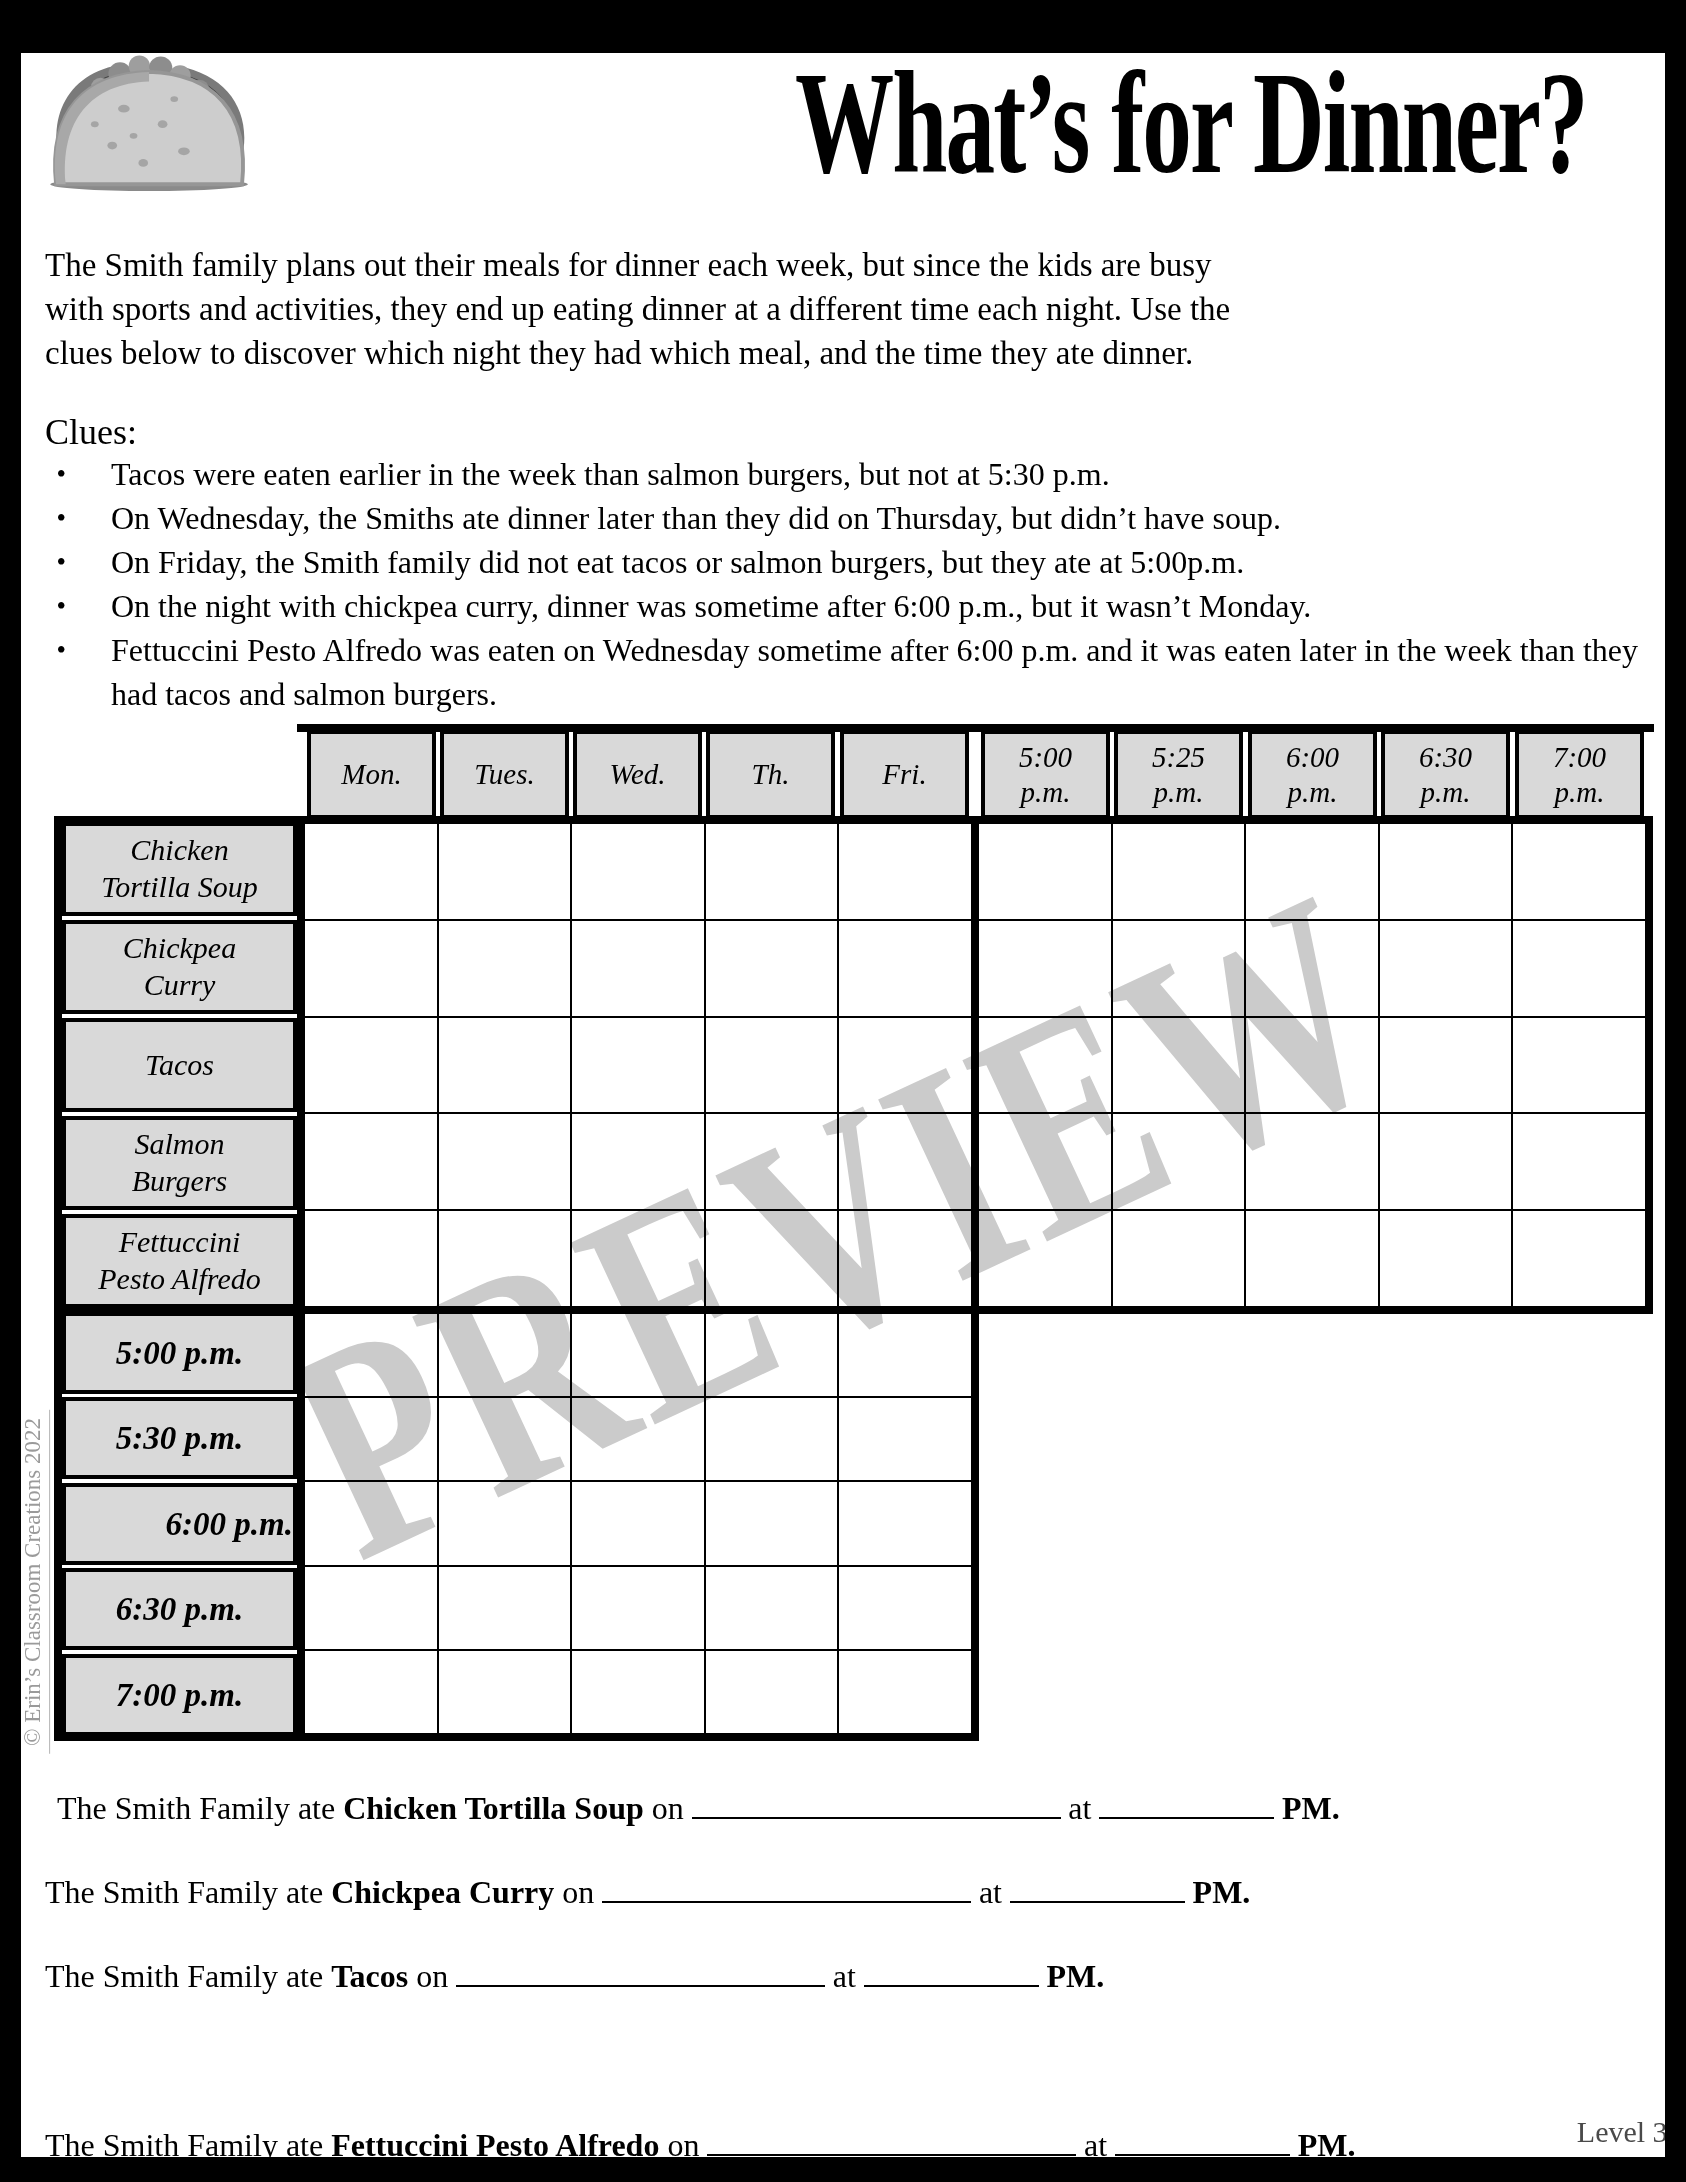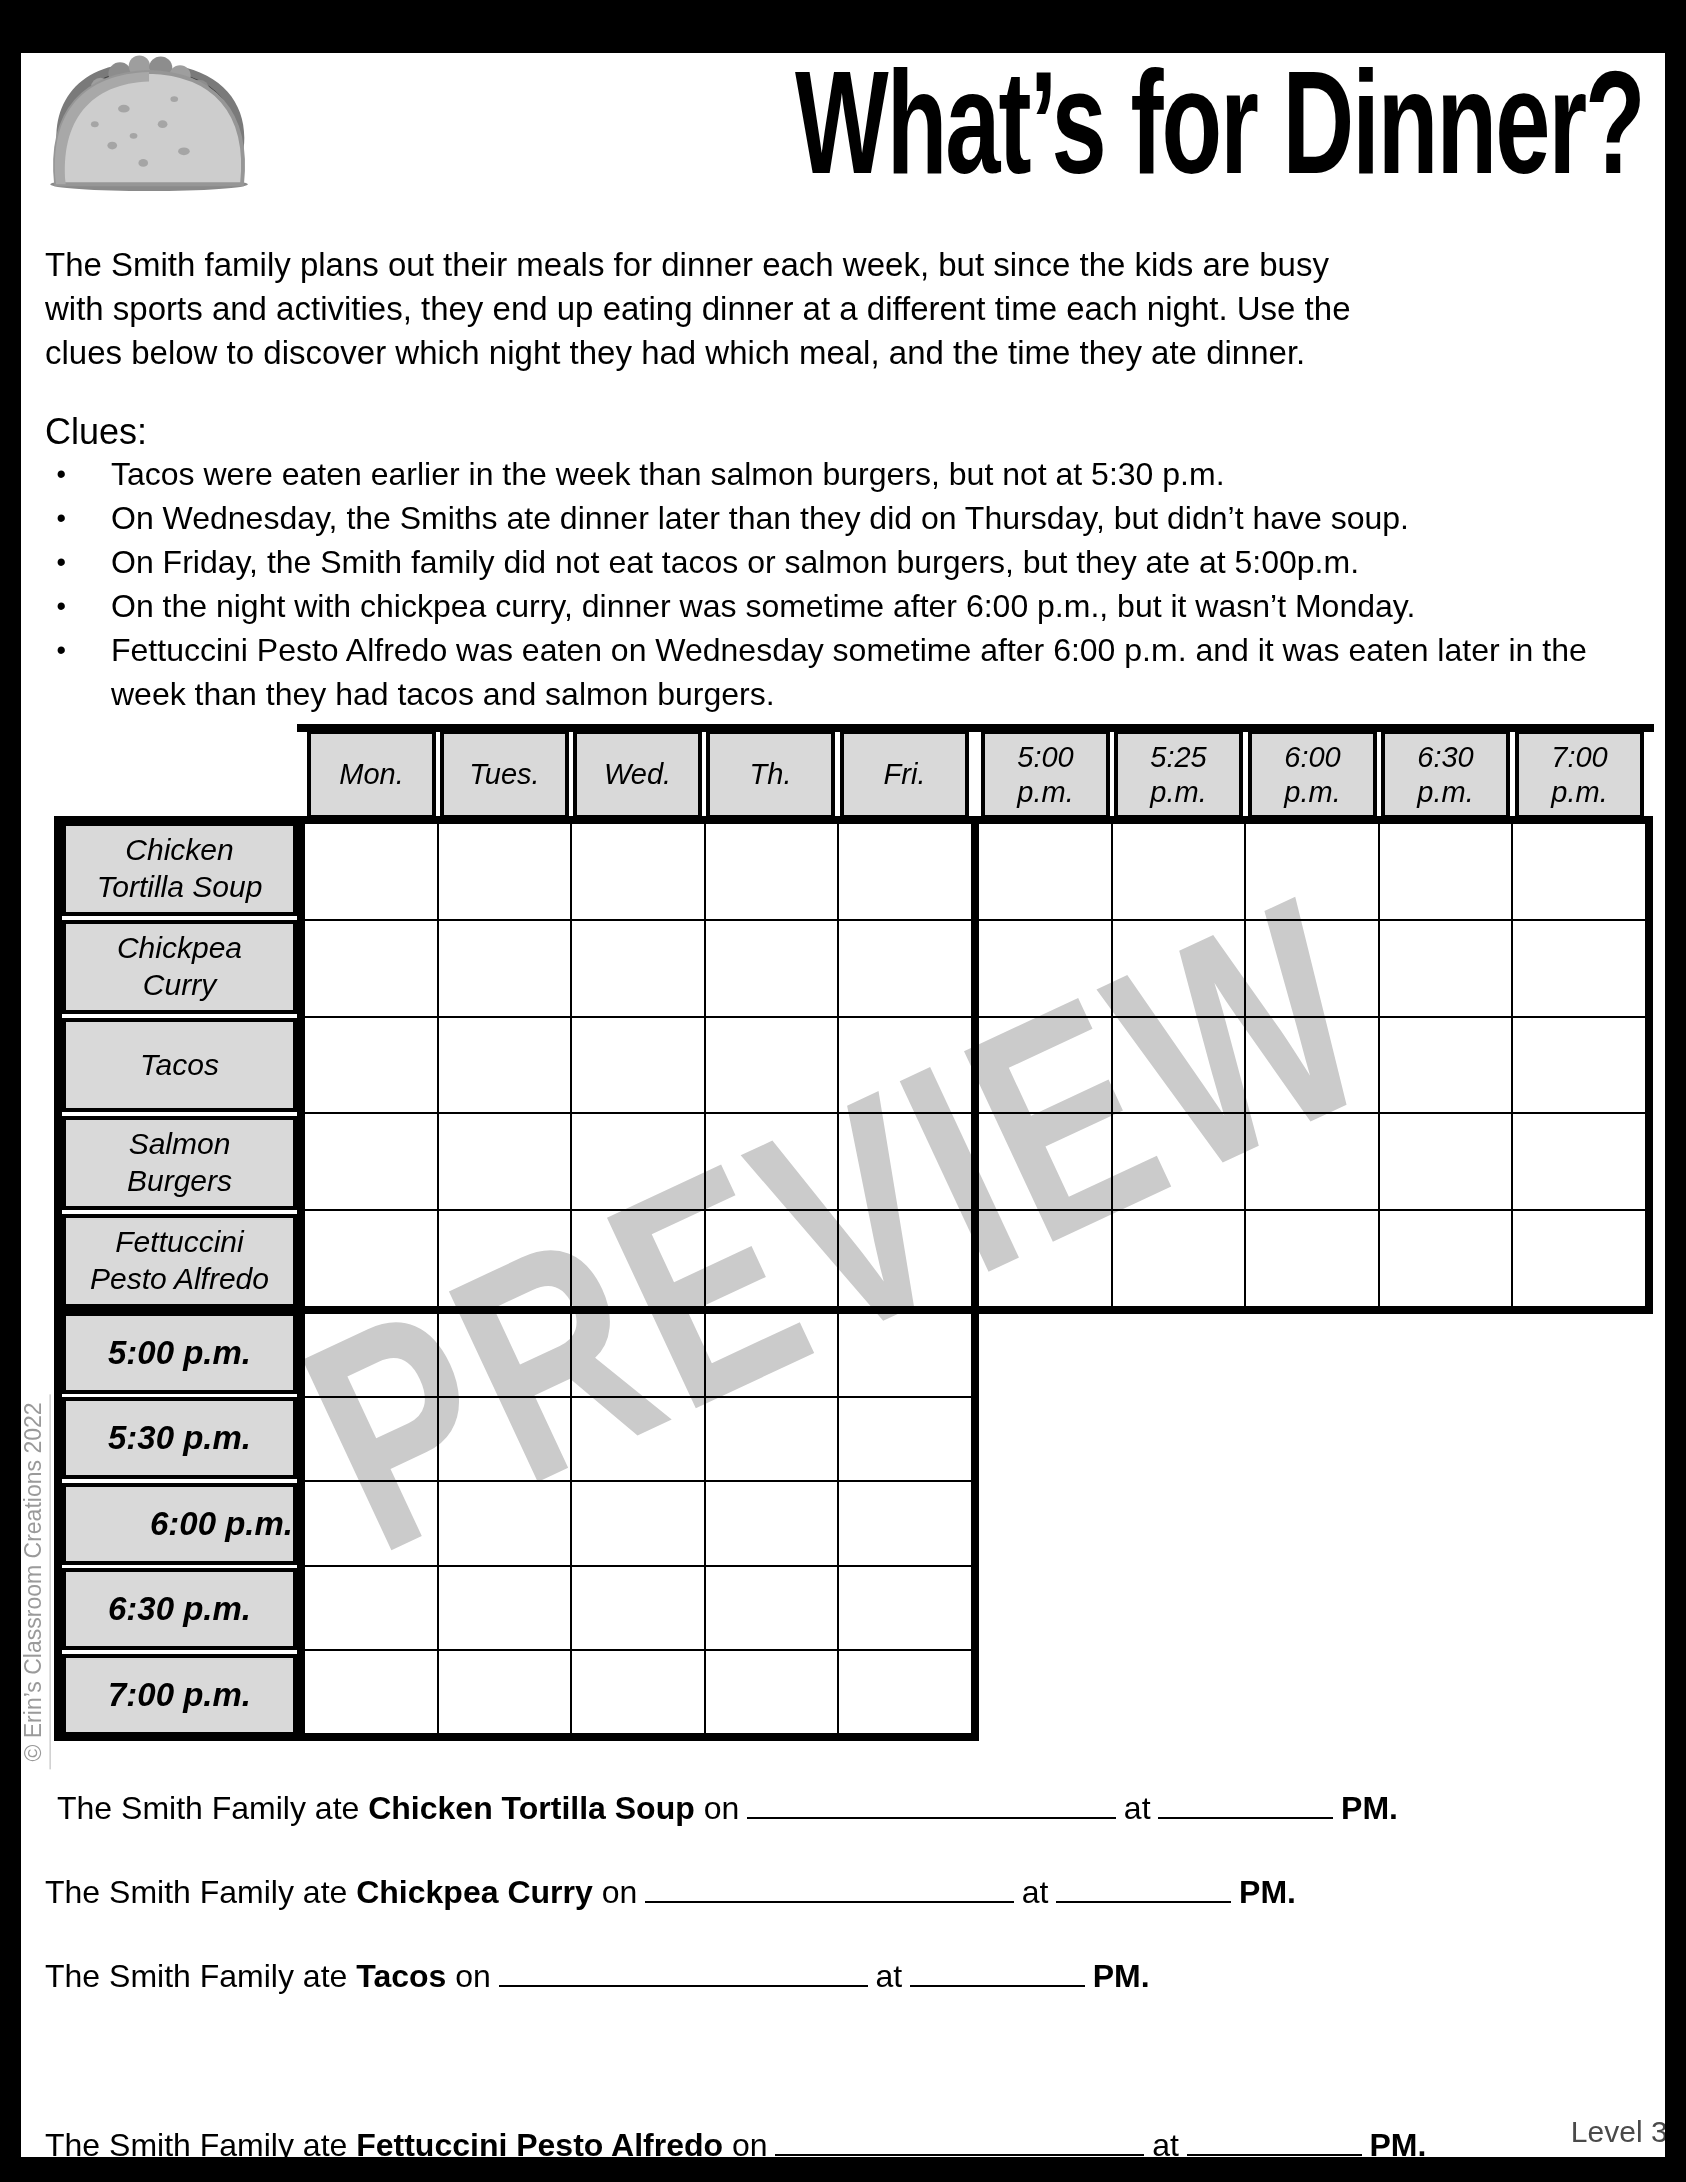--- a/index.html
+++ b/index.html
@@ -1,17 +1,17 @@
 <!DOCTYPE html>
 <html><head>
 <meta charset="utf-8">
 <style>
   html,body{margin:0;padding:0;background:#888;}
   .page{position:relative;width:1687px;height:2182px;background:#ffffff;overflow:hidden;
-        font-family:Liberation Sans, sans-serif;color:#000;}
+        font-family:Liberation Serif, serif;color:#000;}
   
   .bar{position:absolute;background:#000;z-index:6;}
   .bar-top{left:0;top:0;width:1687px;height:53px;}
   .bar-left{left:0;top:0;width:21.3px;height:2182px;}
   .bar-right{left:1665px;top:0;width:21.3px;height:2182px;}
   .bar-bottom{left:0;top:2157px;width:1687px;height:25px;}
   
   .taco{position:absolute;left:27px;top:31px;z-index:2;}
   .title{position:absolute;left:621px;top:50px;width:1087px;text-align:center;
          font-size:146px;font-weight:bold;letter-spacing:-2.9px;white-space:nowrap;

